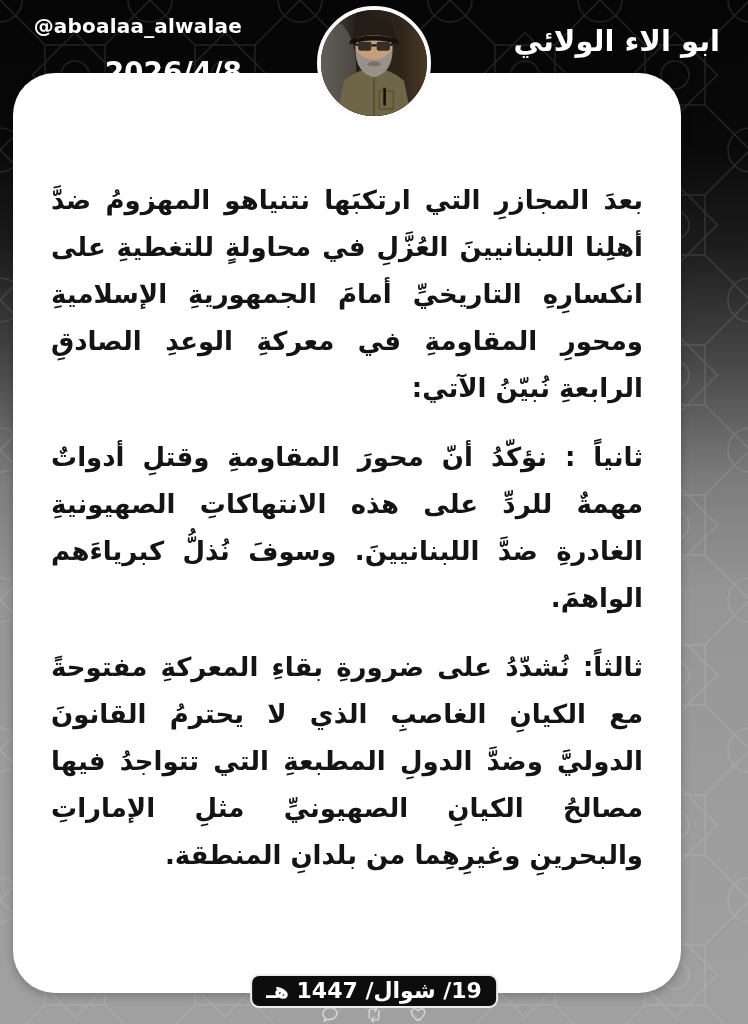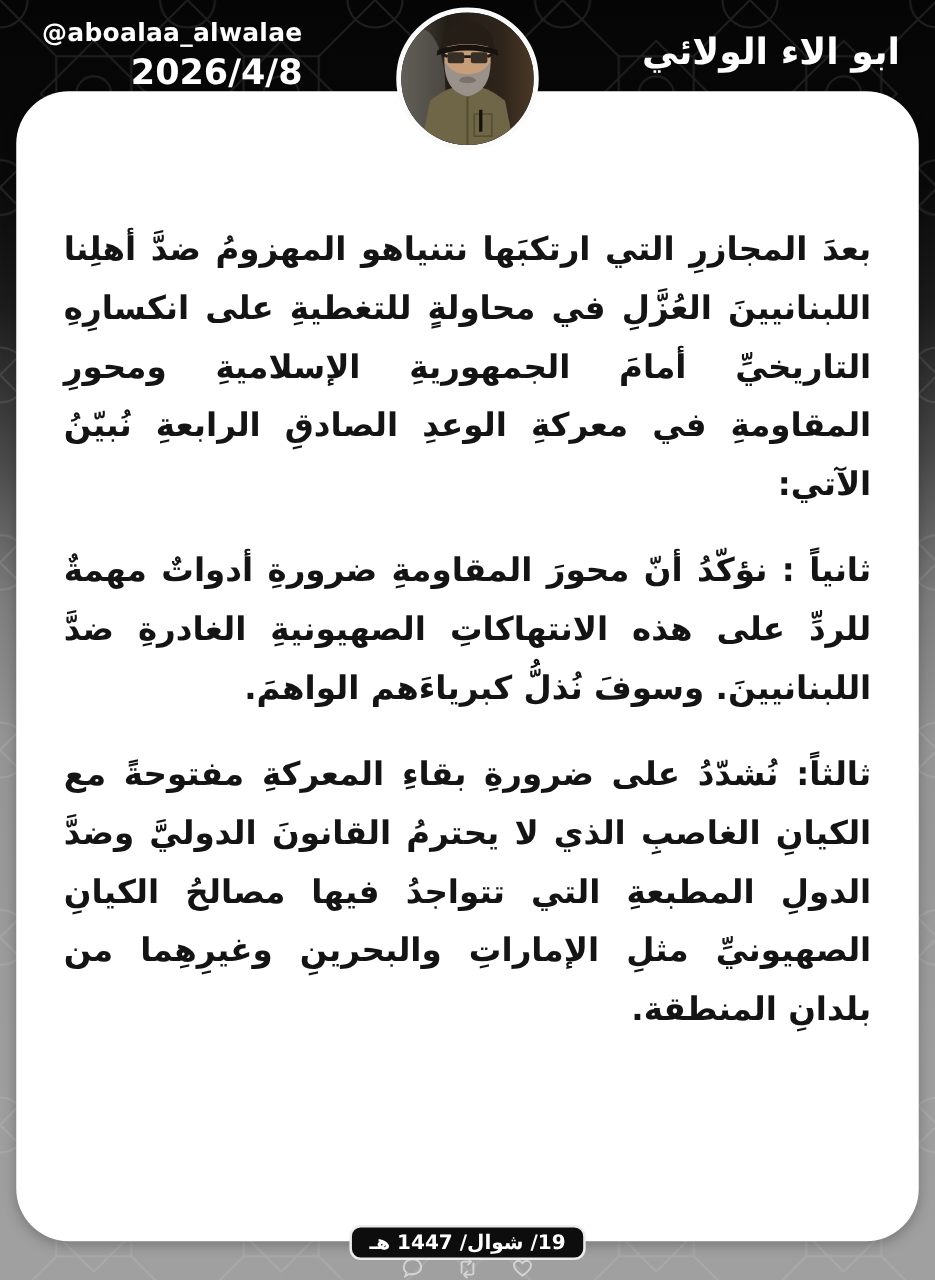--- a/index.html
+++ b/index.html
@@ -10,46 +10,46 @@
   }
   .page {
     position:absolute; inset:0; width:748px; height:1024px;
     background:linear-gradient(180deg,#050505 0%,#090909 14%,#1c1c1c 24%,#4a4a4a 36%,#7d7d7d 47%,#959595 58%,#9d9d9d 80%,#a0a0a0 100%);
   }
   .pattern { position:absolute; inset:0; width:100%; height:100%; opacity:.10; }
 
   
   .handle-block { position:absolute; left:22px; top:14px; width:220px; text-align:right; color:#fff; z-index:3; }
   .handle { font-size:20px; font-weight:700; letter-spacing:.2px; }
-  .greg-date { font-size:28px; font-weight:800; margin-top:3px; }
+  .greg-date { font-size:28px; font-weight:800; margin-top:18px; }
   .title-ar { position:absolute; right:28px; top:24px; width:220px; text-align:right;
     color:#fff; font-size:29px; font-weight:800; direction:rtl; z-index:3; }
 
   
   .avatar { position:absolute; left:317px; top:6px; width:114px; height:114px;
     border-radius:50%; border:4px solid #fbfbfb; overflow:hidden; z-index:5;
     background:#1a1511; }
   .avatar svg { display:block; width:100%; height:100%; }
 
   
-  .card { position:absolute; left:13px; top:73px; width:722px; height:920px;
+  .card { position:absolute; left:13px; top:73px; width:668px; height:920px;
     background:#ffffff; border-radius:42px; z-index:2;
     box-shadow:0 3px 10px rgba(0,0,0,.25); }
   .content { padding:104px 38px 0 38px; direction:rtl; }
   .content p {
     font-size:26px; font-weight:700; color:#141414;
     line-height:47px; text-align:justify; text-justify:inter-word;
     margin:0 0 22px 0;
   }
 
   
   .hijri-pill { position:absolute; left:50%; transform:translateX(-50%);
     bottom:16px; z-index:6; background:#0d0d0d; color:#fff;
     border:2px solid #ececec; border-radius:9px; padding:2px 14px 3px 14px;
-    font-size:16px; font-weight:700; direction:rtl; white-space:nowrap; }
+    font-size:22px; font-weight:700; direction:rtl; white-space:nowrap; }
   .actions { position:absolute; left:50%; transform:translateX(-50%);
     bottom:1px; z-index:4; display:flex; gap:26px; align-items:center; }
   .actions svg { display:block; }
 </style>
 </head>
 <body>
 
 <div class="page">
 
   <svg class="pattern" xmlns="http://www.w3.org/2000/svg" width="748" height="1024">
@@ -110,21 +110,21 @@
       <line x1="78" y1="40" x2="82" y2="38" stroke="#1d1a17" stroke-width="2.5"></line>
 
       <path d="M36,30 Q38,10 60,8 Q82,10 84,30 L85,33 Q60,24 35,33 Z" fill="#251e17"></path>
       <path d="M33,34 Q60,24 87,34 L88,39 Q60,30 32,39 Z" fill="#171210"></path>
     </svg>
   </div>
 
   <div class="card">
     <div class="content">
       <p>بعدَ المجازرِ التي ارتكبَها نتنياهو المهزومُ ضدَّ أهلِنا اللبنانيينَ العُزَّلِ في محاولةٍ للتغطيةِ على انكسارِهِ التاريخيِّ أمامَ الجمهوريةِ الإسلاميةِ ومحورِ المقاومةِ في معركةِ الوعدِ الصادقِ الرابعةِ نُبيّنُ الآتي:</p>
-      <p>ثانياً : نؤكّدُ أنّ محورَ المقاومةِ ضرورةِ أدواتٌ مهمةٌ للردِّ على هذه الانتهاكاتِ الصهيونيةِ الغادرةِ ضدَّ اللبنانيينَ. وسوفَ نُذلُّ كبرياءَهم الواهمَ.</p>
+      <p>ثانياً : نؤكّدُ أنّ محورَ المقاومةِ وقتلِ أدواتٌ مهمةٌ للردِّ على هذه الانتهاكاتِ الصهيونيةِ الغادرةِ ضدَّ اللبنانيينَ. وسوفَ نُذلُّ كبرياءَهم الواهمَ.</p>
       <p>ثالثاً: نُشدّدُ على ضرورةِ بقاءِ المعركةِ مفتوحةً مع الكيانِ الغاصبِ الذي لا يحترمُ القانونَ الدوليَّ وضدَّ الدولِ المطبعةِ التي تتواجدُ فيها مصالحُ الكيانِ الصهيونيِّ مثلِ الإماراتِ والبحرينِ وغيرِهِما من بلدانِ المنطقة.</p>
     </div>
   </div>
 
   <div class="hijri-pill">19/ شوال/ 1447 هـ</div>
 
   <div class="actions">
     <svg width="17" height="17" viewBox="0 0 18 18">
       <path d="M9 1.6c4.1 0 7.4 2.8 7.4 6.3S13.1 14.2 9 14.2c-.9 0-1.8-.1-2.6-.4L3 15.8l.9-3A6.1 6.1 0 0 1 1.6 7.9C1.6 4.4 4.9 1.6 9 1.6z" fill="none" stroke="#ffffff" stroke-opacity="0.55" stroke-width="1.6"></path>
     </svg>

